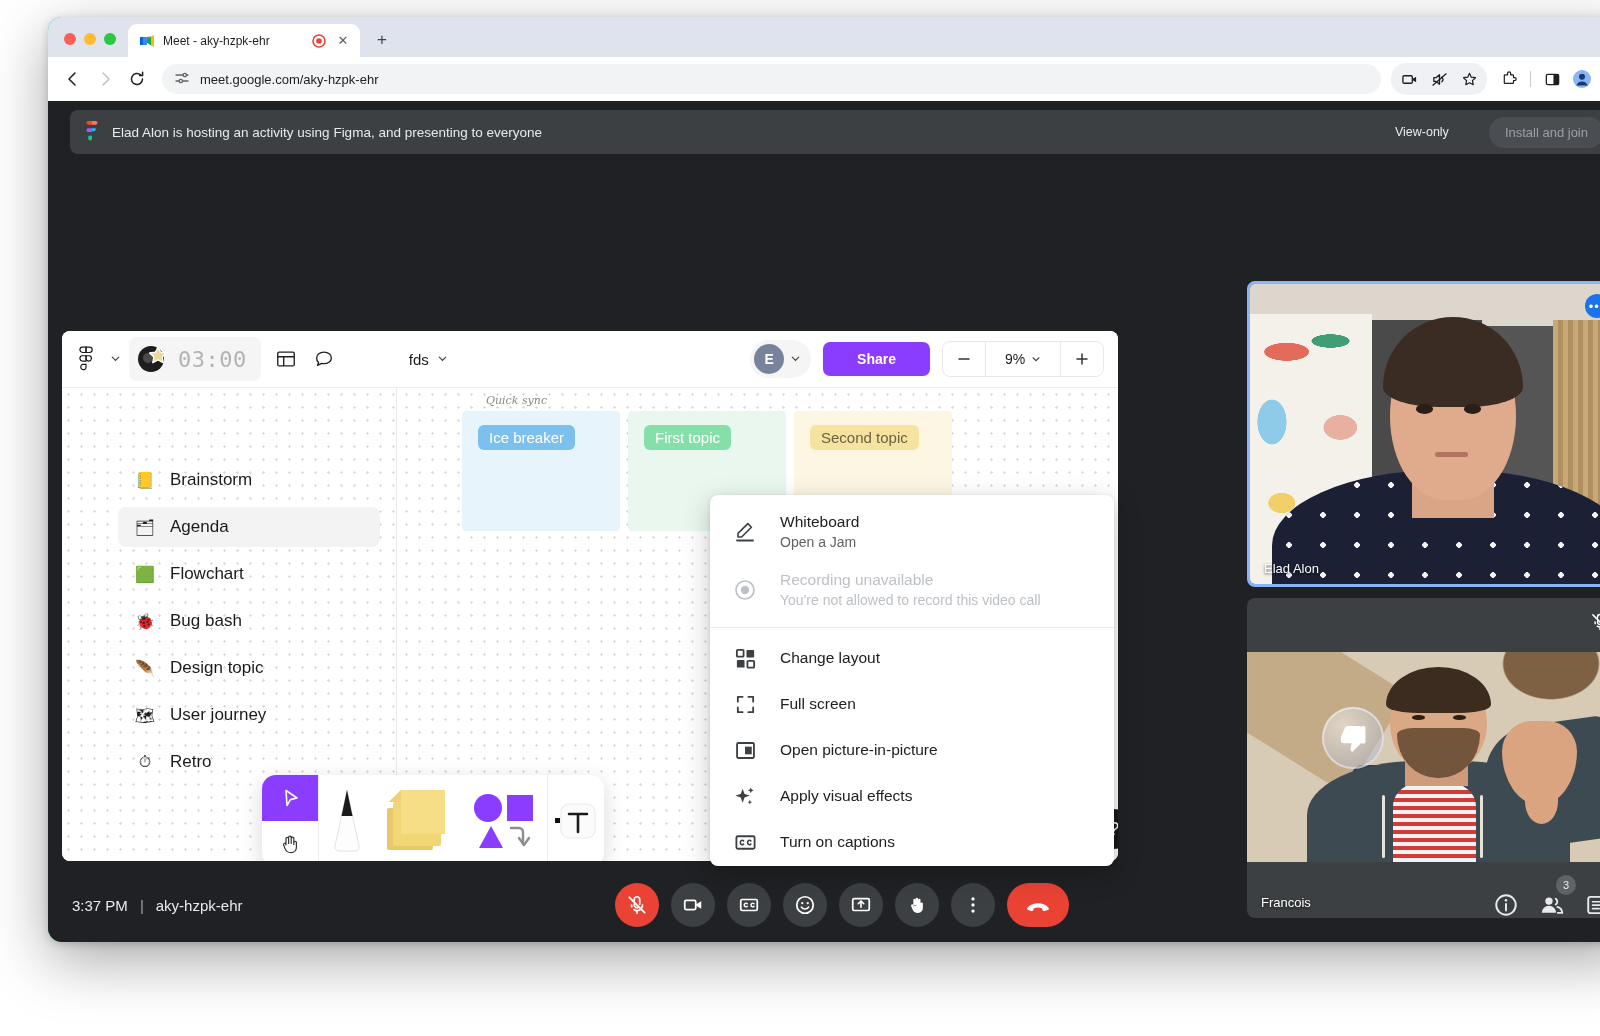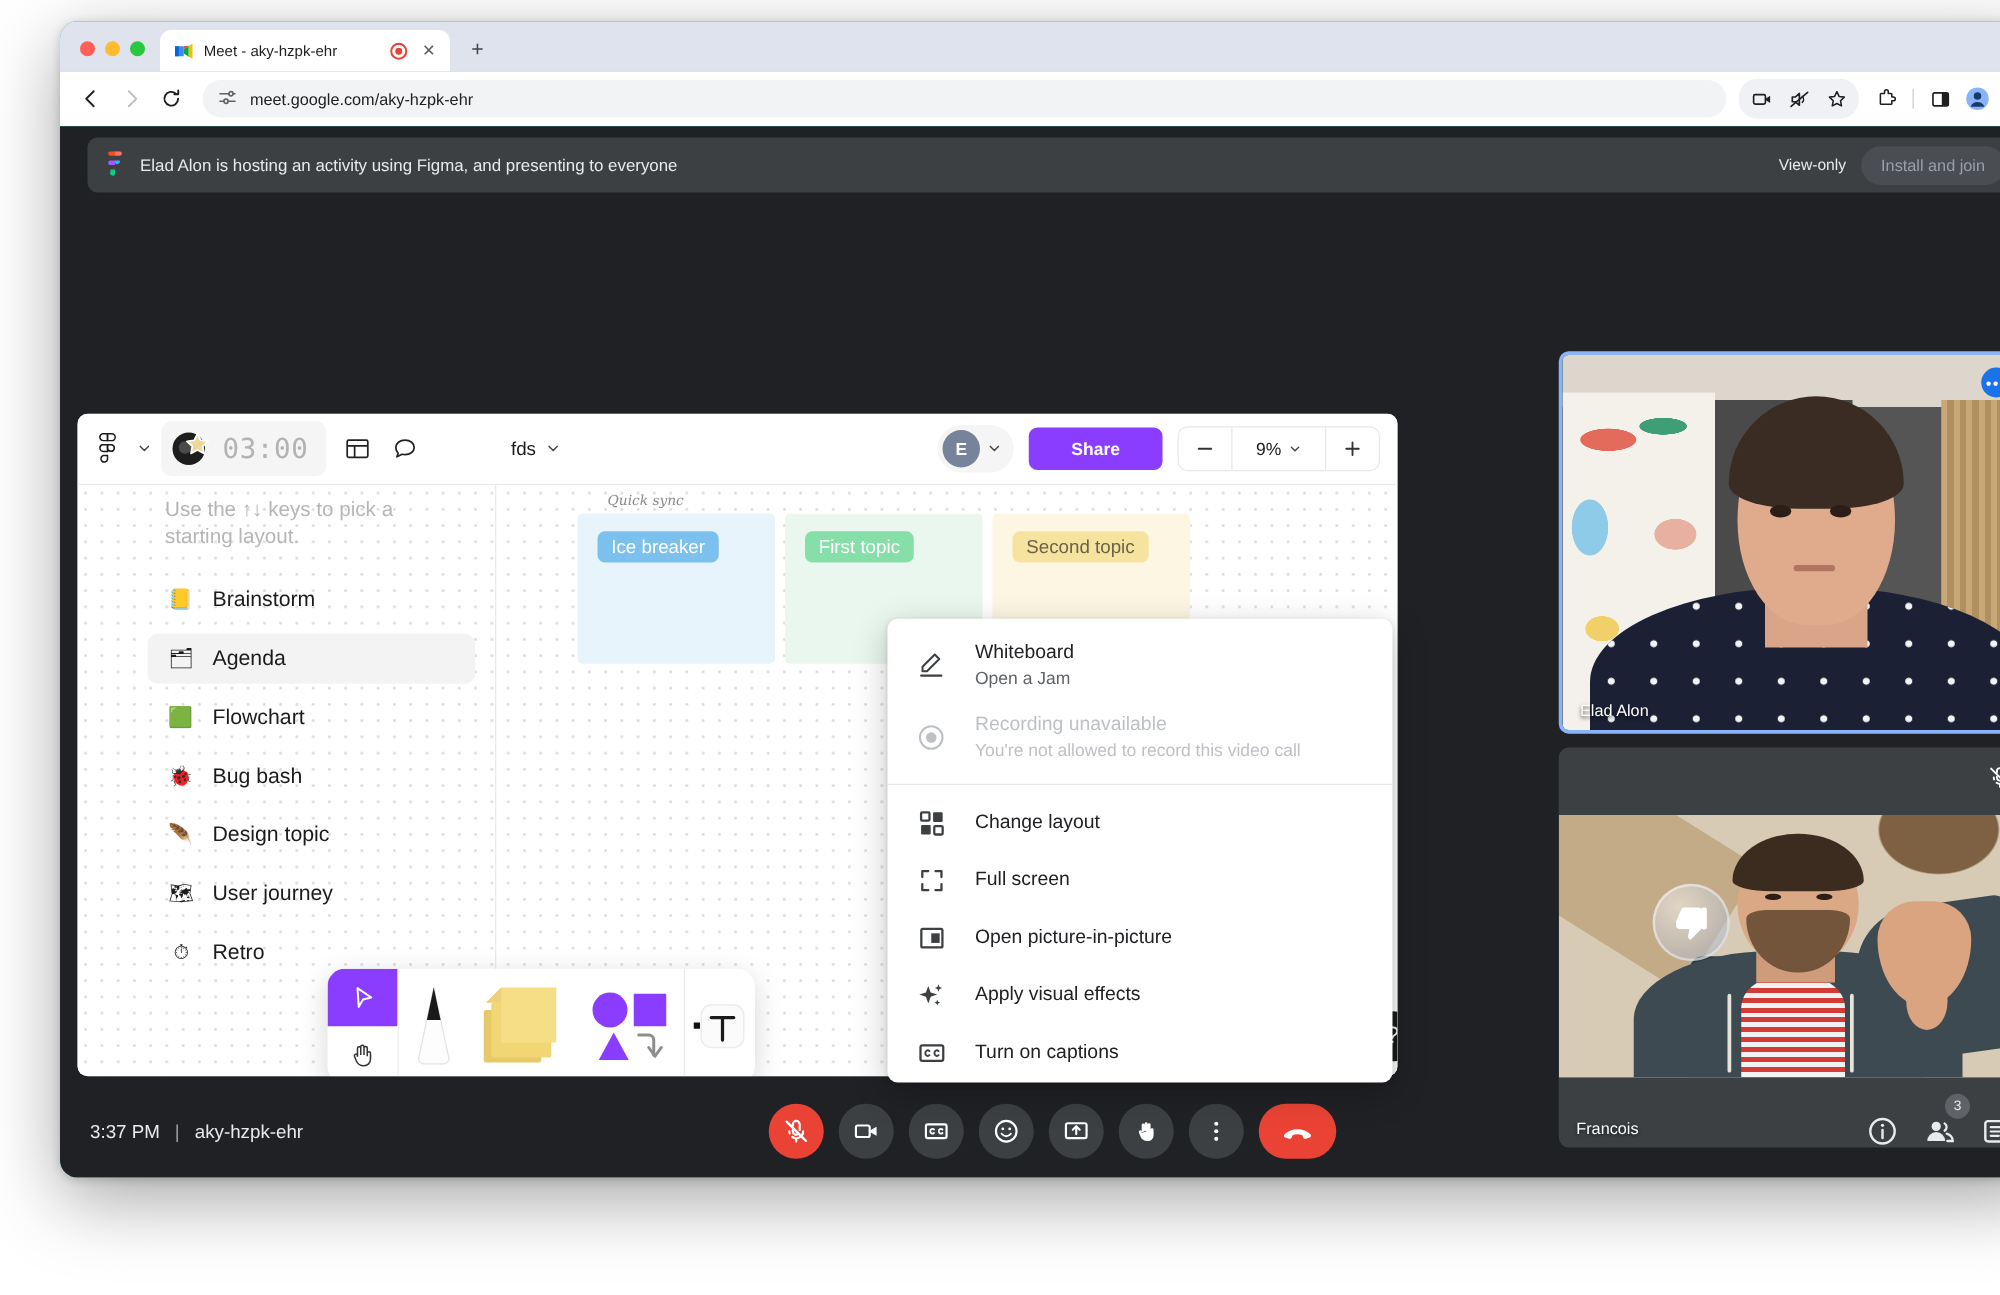--- a/index.html
+++ b/index.html
@@ -123,21 +123,21 @@
     height: 44px;
     background: #3c4043;
     border-radius: 8px;
     display: flex;
     align-items: center;
     padding: 0 10px 0 14px;
     gap: 12px;
   }
   .figma-badge { width: 16px; height: 22px; flex: none; }
   .banner-text { flex: 1; color: #e8eaed; font-size: 13.5px; }
-  .view-only { color: #e8eaed; font-size: 12.5px; margin-right: 0; }
+  .view-only { color: #e8eaed; font-size: 12.5px; margin-right: 28px; }
   .install-btn {
     background: #4a4d51;
     color: #9aa0a6;
     border: none;
     border-radius: 16px;
     font-size: 13px;
     font-family: inherit;
     padding: 8px 16px;
   }
 
@@ -760,21 +760,20 @@
             <svg width="16" height="16" viewBox="0 0 16 16">
                 <path d="M3 8h10M8 3v10" stroke="#333" stroke-width="1.5" stroke-linecap="round"></path>
               </svg>
           </span>
         </div>
       </div>
 
       <div class="figma-canvas">
         <div class="canvas-divider"></div>
 
-        <div class="layout-hint">Use the ↑↓ keys to pick a starting layout.</div>
 
         <div class="layout-list">
           <div class="layout-item">
             <span class="li-emoji">📒</span>
             <span>Brainstorm</span>
           </div>
           <div class="layout-item sel">
             <span class="li-emoji">🗂</span>
             <span>Agenda</span>
           </div>

